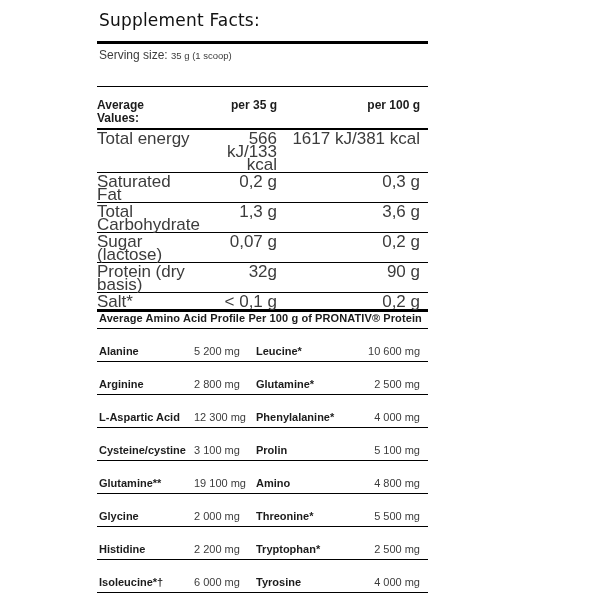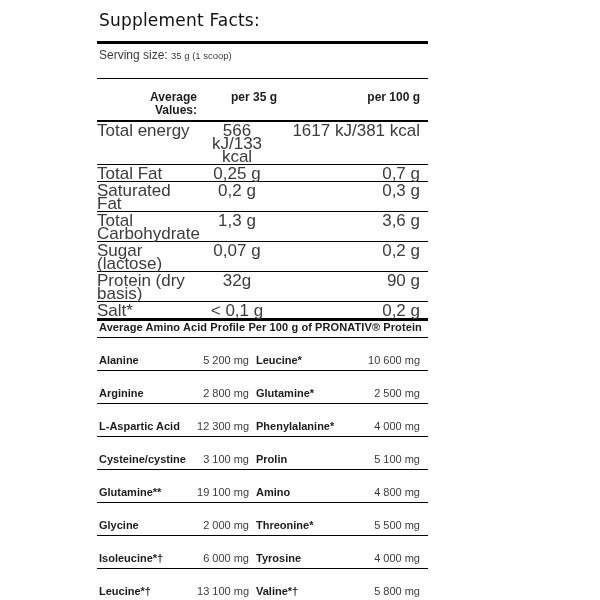--- a/index.html
+++ b/index.html
@@ -7,47 +7,47 @@
           font-family:"Liberation Sans",sans-serif;color:#3c3c3c;}
   .panel{position:absolute;left:97px;top:0;width:331px;}
 
   .title{margin:9px 0 0 2px;font-family:"DejaVu Sans",sans-serif;font-size:17px;
          line-height:22px;font-weight:normal;color:#121212;letter-spacing:.2px;}
 
   .bar{height:3px;background:#000;}
   .bar1{margin-top:10px;}
 
   .serving-row{display:flex;justify-content:space-between;align-items:flex-start;
-               padding:3px 2px 0 2px;border-bottom:1px solid #000;min-height:31px;}
+               padding:3px 2px 8px 2px;border-bottom:1px solid #000;min-height:31px;}
   .serving-left{font-size:12px;line-height:16px;color:#3c3c3c;}
   .serving-left .small{font-size:9.5px;color:#3c3c3c;}
   .serving-right{text-align:right;font-size:9.5px;line-height:15px;color:#3c3c3c;padding-bottom:3px;}
 
   table.nutri{width:100%;border-collapse:collapse;margin-top:12px;table-layout:fixed;}
   table.nutri th{font-size:12px;font-weight:bold;color:#1c1c1c;vertical-align:top;
                  border-bottom:2.5px solid #000;padding:0 0 3px 0;line-height:13px;}
-  table.nutri th.c1{text-align:right;white-space:pre-line;width:100px;}
+  table.nutri th.c1{text-align:left;white-space:pre-line;width:100px;}
   table.nutri th.c2{text-align:right;width:80px;margin-top:20px;}
   table.nutri th.c3{text-align:right;padding-right:8px;}
   table.nutri td{font-size:17px;line-height:13px;border-bottom:1px solid #000;
                  padding:2px 0 1px 0;color:#3c3c3c;vertical-align:top;}
   table.nutri td.c1{white-space:pre-line;}
-  table.nutri td.c2{text-align:center;}
+  table.nutri td.c2{text-align:right;}
   table.nutri td.c3{text-align:right;padding-right:8px;}
   table.nutri tr.last td{border-bottom:3px solid #000;}
 
   .amino-title{font-size:11px;font-weight:bold;color:#1c1c1c;
                padding:0 0 4px 2px;border-bottom:1.5px solid #000;letter-spacing:.1px;}
 
   table.amino{width:100%;border-collapse:collapse;table-layout:fixed;}
   table.amino td{border-bottom:1px solid #000;vertical-align:bottom;height:28px;
                  padding:0 0 4px 0;font-size:11px;color:#3c3c3c;}
   table.amino td.n{font-weight:bold;color:#1c1c1c;white-space:nowrap;overflow:visible;}
   table.amino td.n1{width:95px;padding-left:2px;}
-  table.amino td.v1{width:55px;text-align:right;white-space:nowrap;}
+  table.amino td.v1{width:55px;text-align:left;white-space:nowrap;}
   table.amino td.n2{width:96px;padding-left:7px;}
   table.amino td.v2{text-align:right;padding-right:8px;white-space:nowrap;}
   table.amino tr.last td{border-bottom:3px solid #000;}
 </style>
 </head>
 <body>
 
 <div class="canvas">
   <div class="panel">
 
@@ -69,25 +69,20 @@
 Values:</th>
           <th class="c2">per 35 g</th>
           <th class="c3">per 100 g</th>
         </tr>
       </thead>
       <tbody>
         <tr>
           <td class="c1">Total energy</td>
           <td class="c2">566 kJ/133 kcal</td>
           <td class="c3">1617 kJ/381 kcal</td>
-        </tr>
-        <tr>
-          <td class="c1">Total Fat</td>
-          <td class="c2">0,25 g</td>
-          <td class="c3">0,7 g</td>
         </tr>
         <tr>
           <td class="c1">Saturated Fat</td>
           <td class="c2">0,2 g</td>
           <td class="c3">0,3 g</td>
         </tr>
         <tr>
           <td class="c1">Total
 Carbohydrate</td>
           <td class="c2">1,3 g</td>
@@ -145,20 +140,26 @@
           <td class="n n2">Amino</td>
           <td class="v2">4 800 mg</td>
         </tr>
         <tr>
           <td class="n n1">Glycine</td>
           <td class="v1">2 000 mg</td>
           <td class="n n2">Threonine*</td>
           <td class="v2">5 500 mg</td>
         </tr>
         <tr>
+          <td class="n n1">Histidine</td>
+          <td class="v1">2 200 mg</td>
+          <td class="n n2">Tryptophan*</td>
+          <td class="v2">2 500 mg</td>
+        </tr>
+        <tr>
           <td class="n n1">Isoleucine*†</td>
           <td class="v1">6 000 mg</td>
           <td class="n n2">Tyrosine</td>
           <td class="v2">4 000 mg</td>
         </tr>
         <tr class="last">
           <td class="n n1">Leucine*†</td>
           <td class="v1">13 100 mg</td>
           <td class="n n2">Valine*†</td>
           <td class="v2">5 800 mg</td>

